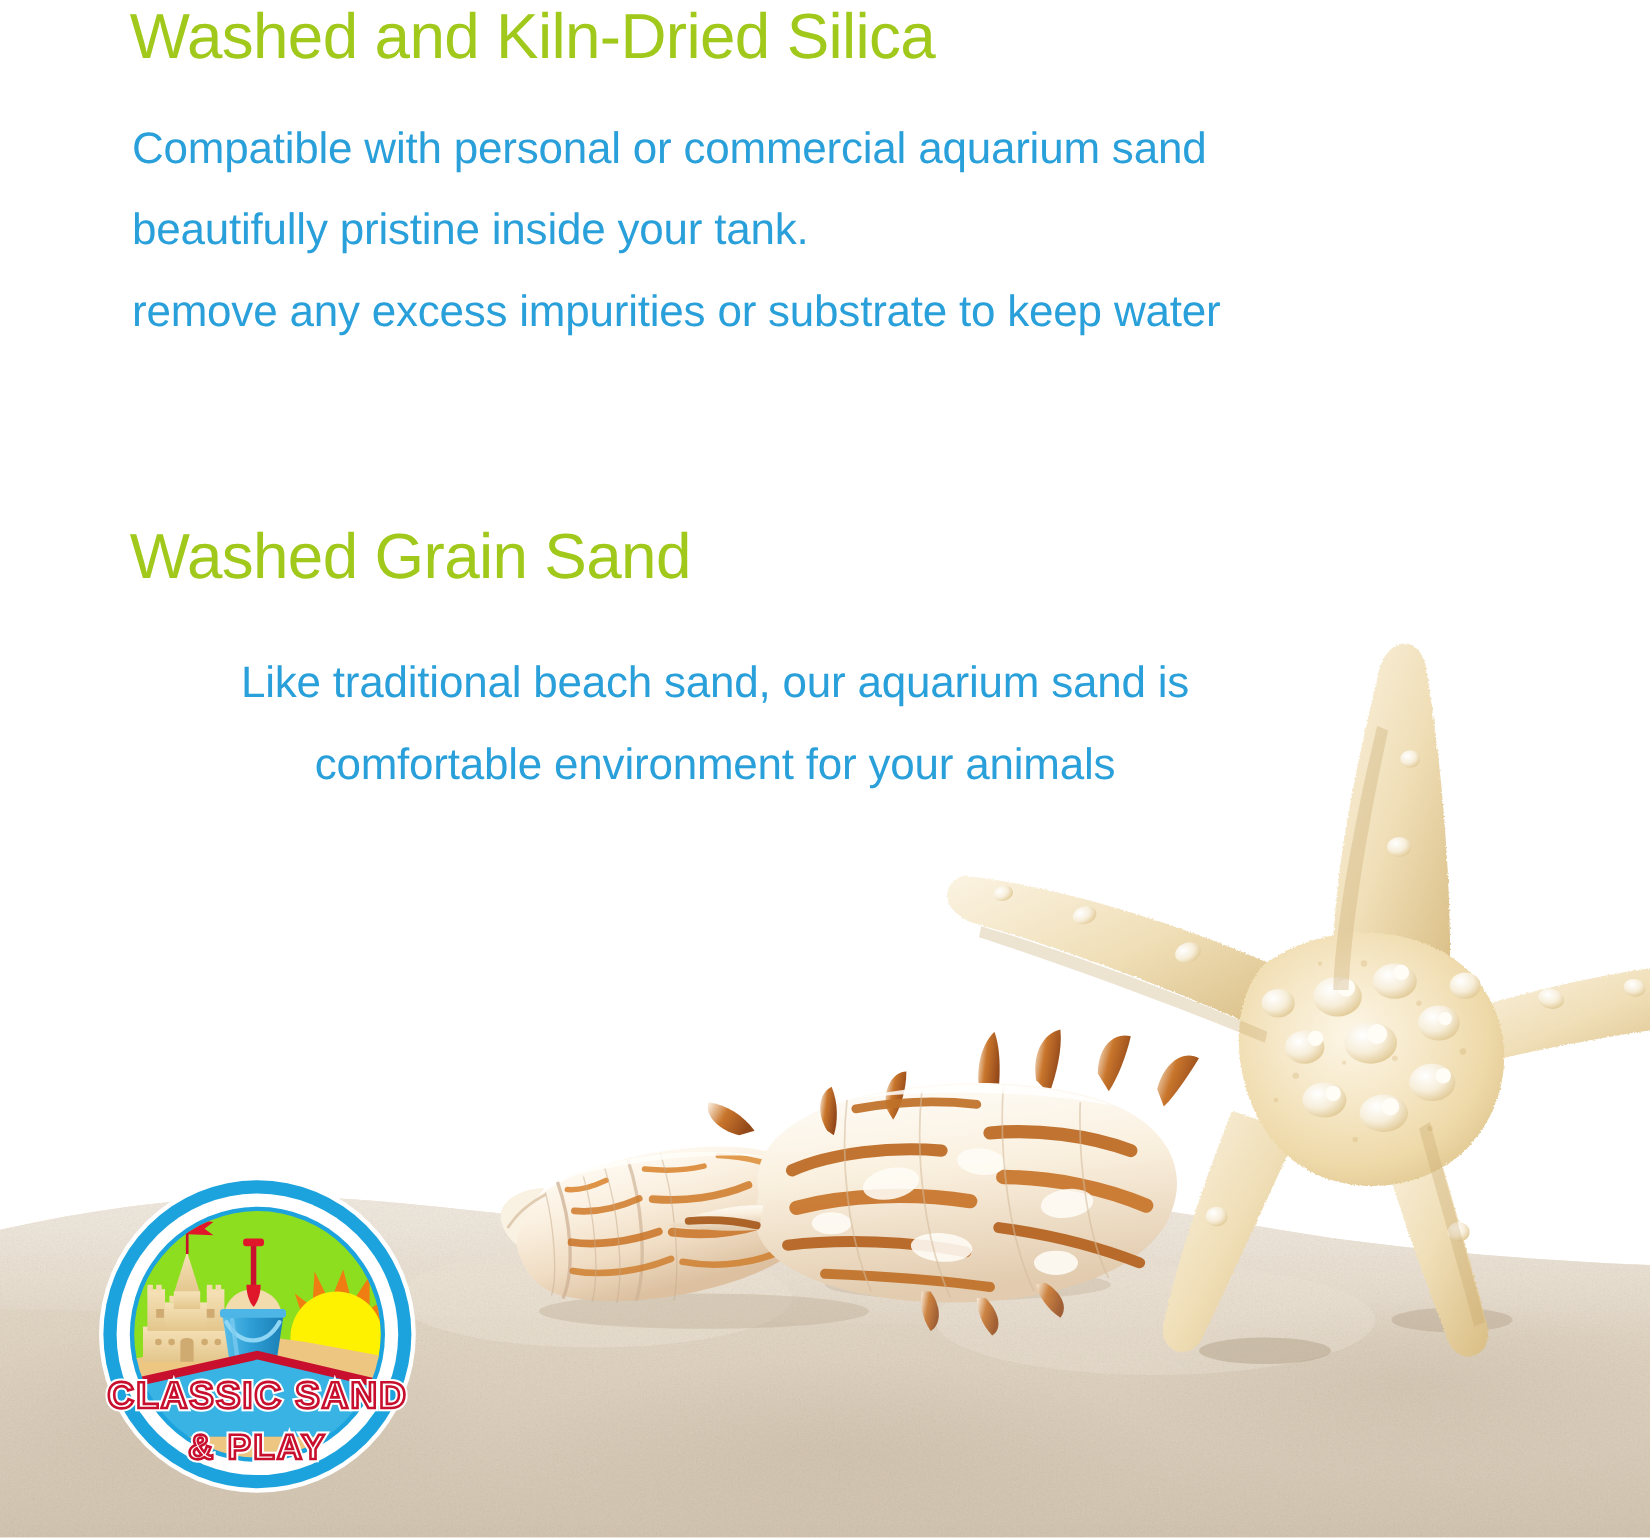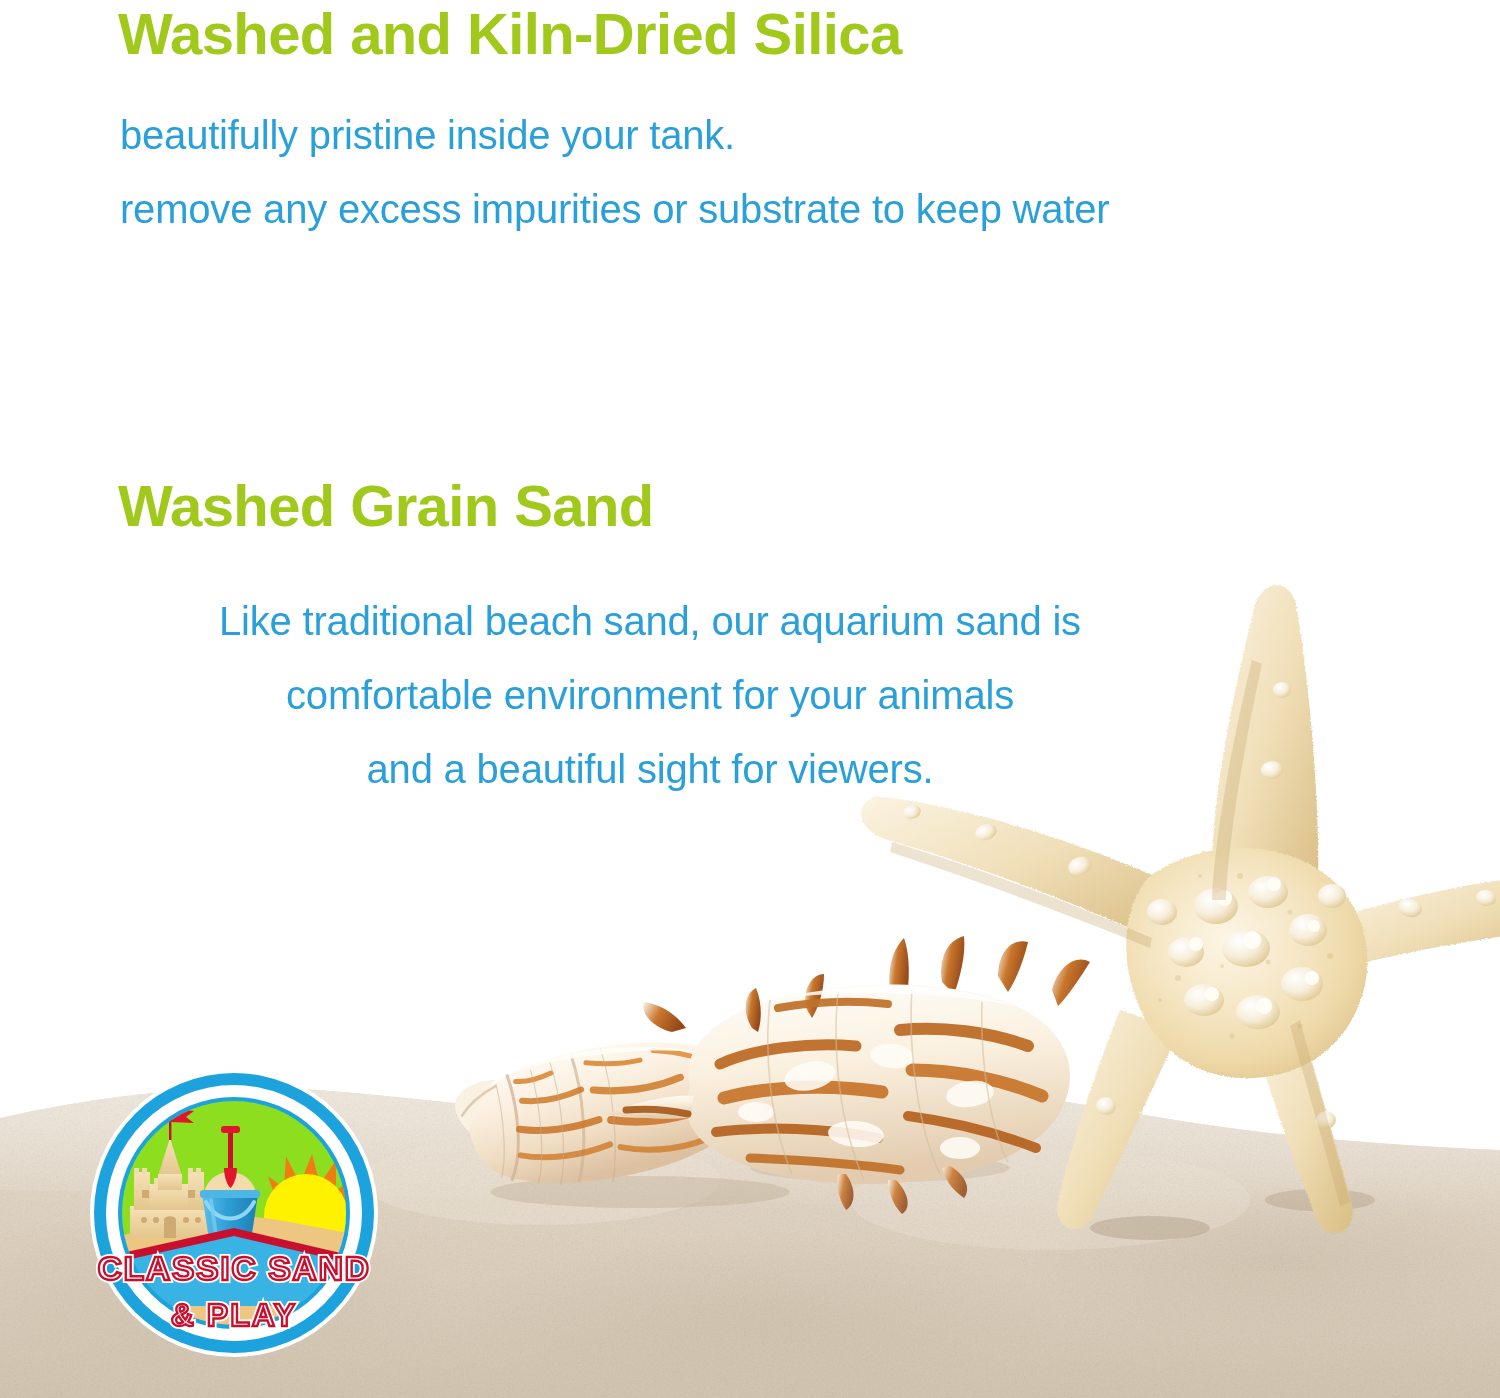--- a/index.html
+++ b/index.html
@@ -15,21 +15,21 @@
 
   
   .scene { position:absolute; left:0; top:0; width:1500px; height:1398px; z-index:1; pointer-events:none; }
 
   
   .copy { position:absolute; left:118px; top:0; width:1240px; z-index:5; }
 
   .headline {
     color:#a0c91c;
     font-size:58px;
-    font-weight:bold;
+    font-weight:normal;
     letter-spacing:-0.6px;
     line-height:1.05;
     white-space:nowrap;
   }
   .headline.h1 { position:absolute; left:0; top:4px; }
   .headline.h2 { position:absolute; left:0; top:476px; }
 
   .para {
     color:#2aa0da;
     font-size:40px;
@@ -328,30 +328,30 @@
         </g>
       </g>
     </svg>
   </div>
 
   <div class="copy">
 
     <h2 class="headline h1">Washed and Kiln-Dried Silica</h2>
 
     <p class="para p1">
+      <span class="ln">Compatible with personal or commercial aquarium sand</span>
       <span class="ln">beautifully pristine inside your tank.</span>
       <span class="ln">remove any excess impurities or substrate to keep water</span>
     </p>
 
     <h2 class="headline h2">Washed Grain Sand</h2>
 
     <p class="para p2">
       <span class="ln">Like traditional beach sand, our aquarium sand is</span>
       <span class="ln">comfortable environment for your animals</span>
-      <span class="ln">and a beautiful sight for viewers.</span>
     </p>
   </div>
 
   <div class="logo">
     <svg viewBox="0 0 312 290">
       <defs>
         <clipPath id="badgeClip">
             <circle cx="156" cy="145" r="112"></circle>
           </clipPath>
         <linearGradient id="bucketG" x1="0" y1="0" x2="1" y2="0">

